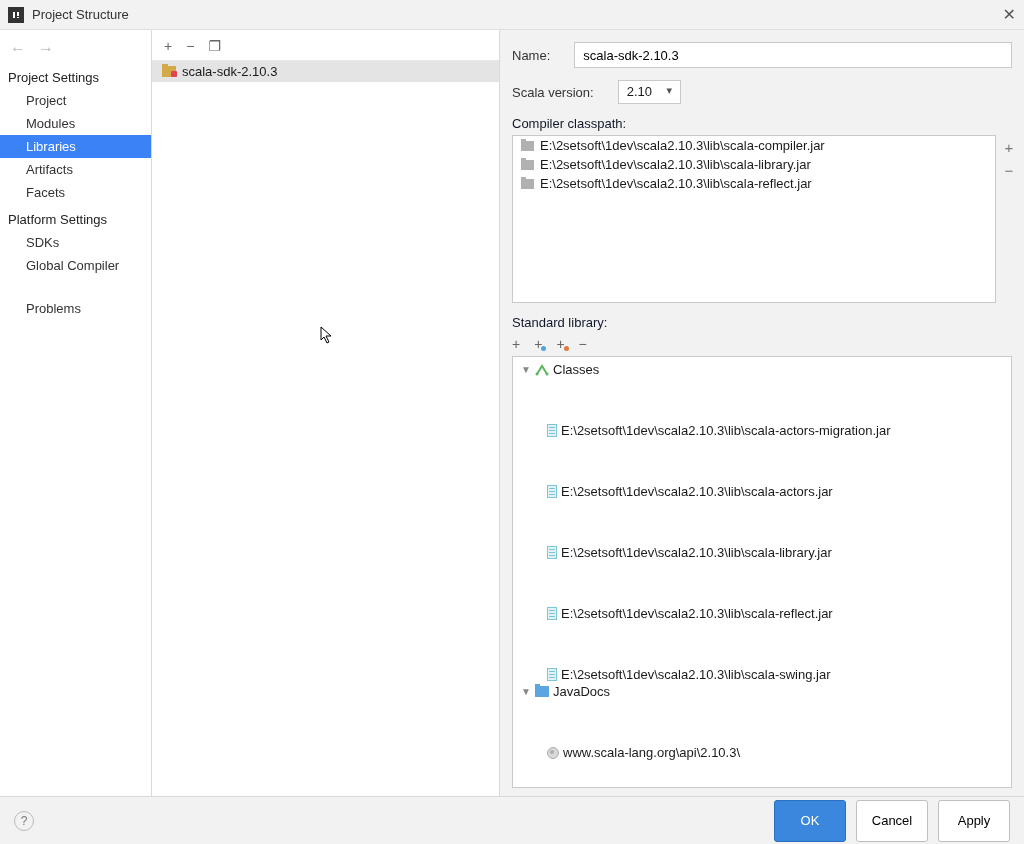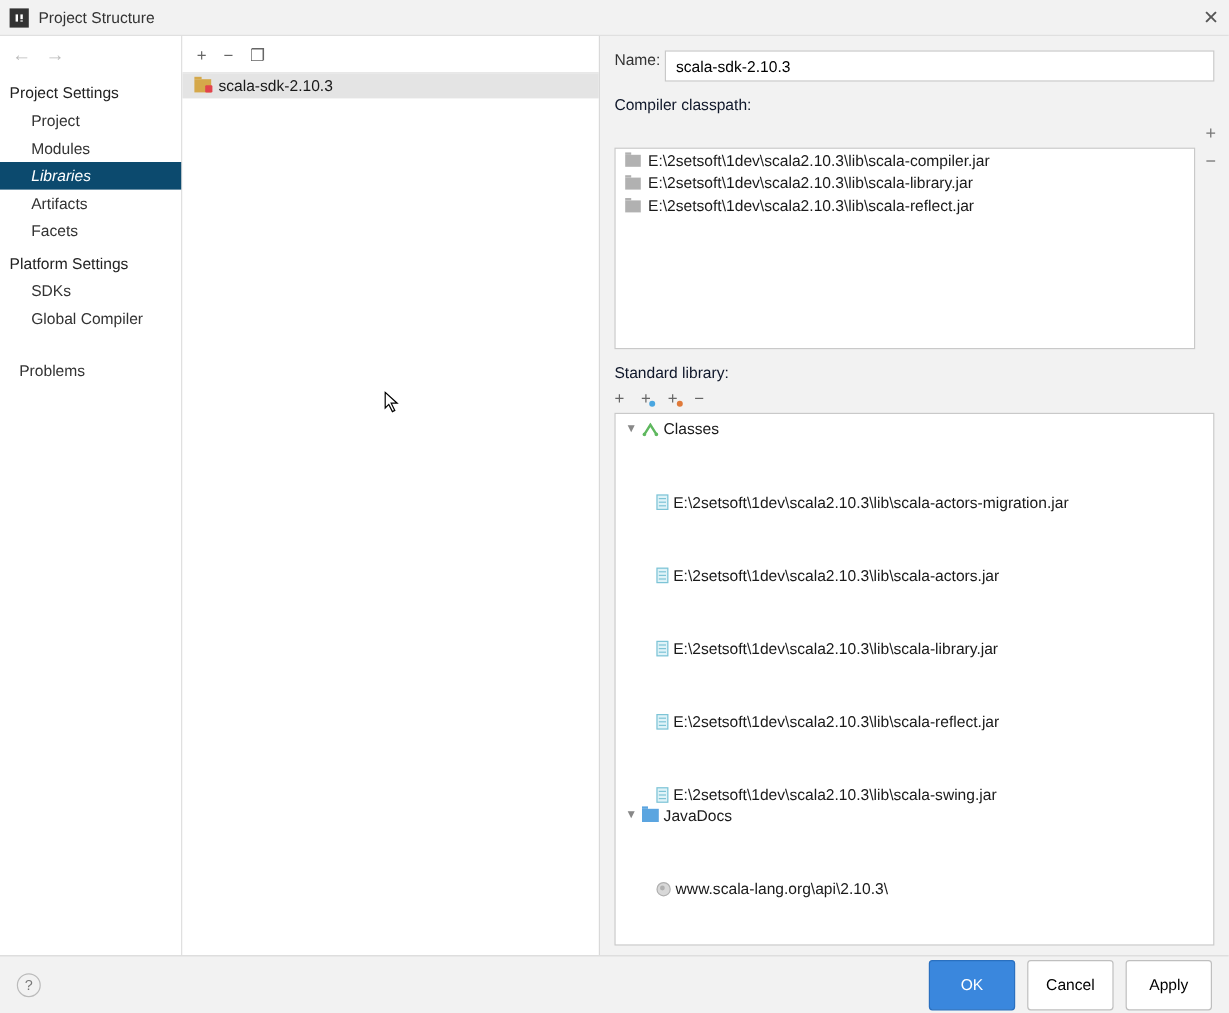--- a/index.html
+++ b/index.html
@@ -8,39 +8,39 @@
 .titlebar .app-icon { width: 16px; height: 16px; background: #333; display: flex; align-items: center; justify-content: center; margin-right: 8px; }
 .titlebar .app-icon svg { width: 10px; height: 10px; }
 .titlebar .title { flex: 1; color: #333; }
 .titlebar .close { width: 24px; text-align: right; cursor: pointer; font-size: 16px; color: #555; }
 .main { flex: 1; display: flex; overflow: hidden; }
 .sidebar { width: 152px; background: #fff; border-right: 1px solid #d9d9d9; display: flex; flex-direction: column; }
 .nav-arrows { display: flex; gap: 12px; padding: 8px 10px 6px; }
 .nav-arrows span { color: #bbb; font-size: 16px; cursor: pointer; }
 .side-heading { font-weight: normal; padding: 8px 8px 4px; color: #222; }
 .side-item { padding: 4px 8px 4px 26px; cursor: pointer; color: #333; }
-.side-item.selected { background: #0c4a6e; color: #fff; font-style: italic; }
+.side-item.selected { background: #3b82f6; color: #fff; }
 .side-space { height: 20px; }
 .mid { width: 348px; background: #fff; border-right: 1px solid #d9d9d9; display: flex; flex-direction: column; }
 .mid-toolbar { display: flex; gap: 14px; align-items: center; padding: 8px 12px 6px; border-bottom: 1px solid #e8e8e8; color: #666; }
 .mid-toolbar span { cursor: pointer; font-size: 14px; }
 .mid-list { flex: 1; }
 .lib-item { display: flex; align-items: center; gap: 6px; padding: 3px 8px 3px 10px; background: #e4e4e4; cursor: pointer; }
 .lib-item .icon { width: 14px; height: 11px; background: #d5a84a; position: relative; }
 .lib-item .icon::before { content: ""; position: absolute; top: -2px; left: 0; width: 6px; height: 2px; background: #d5a84a; }
 .lib-item .icon::after { content: ""; position: absolute; bottom: 0; right: -1px; width: 6px; height: 6px; background: #e2434d; border-radius: 1px; }
 .right { flex: 1; background: #f2f2f2; display: flex; flex-direction: column; overflow: hidden; }
-.form-row { display: flex; padding: 12px 12px 0 12px; gap: 4px; }
+.form-row { display: flex; align-items: center; padding: 12px 12px 0 12px; gap: 24px; }
 .form-label { color: #333; width: auto; }
 .text-input { flex: 1; border: 1px solid #c9c9c9; background: #fff; padding: 4px 8px; height: 26px; }
 .select { border: 1px solid #c9c9c9; background: #fff; padding: 3px 28px 3px 8px; height: 24px; position: relative; cursor: pointer; }
 .select::after { content: "▾"; position: absolute; right: 8px; top: 3px; color: #555; font-size: 11px; }
 .section-label { padding: 12px 12px 4px 12px; color: #0f172a; }
 .cc-wrap { display: flex; padding: 0 6px 0 12px; gap: 4px; }
-.cc-list { flex: 1; background: #fff; border: 1px solid #c9c9c9; height: 168px; overflow: auto; margin-top: 24px; }
+.cc-list { flex: 1; background: #fff; border: 1px solid #c9c9c9; height: 168px; overflow: auto; }
 .cc-list .jar { display: flex; align-items: center; gap: 6px; padding: 2px 8px; }
 .cc-list .folder-icon { width: 13px; height: 10px; background: #b1b1b1; position: relative; }
 .cc-list .folder-icon::before { content: ""; position: absolute; top: -2px; left: 0; width: 5px; height: 2px; background: #b1b1b1; }
 .cc-side { width: 18px; display: flex; flex-direction: column; align-items: center; gap: 6px; padding-top: 4px; color: #777; }
 .cc-side span { cursor: pointer; font-size: 15px; }
 .sl-toolbar { display: flex; gap: 14px; align-items: center; padding: 2px 12px 4px; color: #666; }
 .sl-toolbar span { cursor: pointer; font-size: 14px; }
 .sl-toolbar .plus-sub { position: relative; }
 .sl-toolbar .plus-sub::after { content: ""; position: absolute; bottom: 1px; right: -4px; width: 5px; height: 5px; border-radius: 50%; }
 .sl-toolbar .plus-globe::after { background: #4aa6e0; }
@@ -91,41 +91,47 @@
     <div class="side-heading">Project Settings</div>
     <div class="side-item">Project</div>
     <div class="side-item">Modules</div>
     <div class="side-item selected">Libraries</div>
     <div class="side-item">Artifacts</div>
     <div class="side-item">Facets</div>
     <div class="side-heading">Platform Settings</div>
     <div class="side-item">SDKs</div>
     <div class="side-item">Global Compiler</div>
     <div class="side-space"></div>
-    <div class="side-item" style="padding-left:16px;">Problems</div>
+    <div class="side-item" style="padding-left:26px;">Problems</div>
   </div>
 
   <div class="mid">
     <div class="mid-toolbar">
       <span>+</span>
       <span>−</span>
       <span>❐</span>
     </div>
     <div class="mid-list">
       <div class="lib-item">
         <div class="icon"></div>
         <span>scala-sdk-2.10.3</span>
       </div>
     </div>
   </div>
 
   <div class="right">
     <div class="form-row">
       <span class="form-label">Name:</span>
       <input class="text-input" value="scala-sdk-2.10.3" style="">
+    </div>
+    <div class="form-row">
+      <span class="form-label">Scala version:</span>
+      <div class="select">
+        <span>2.10</span>
+      </div>
     </div>
     <div class="section-label">Compiler classpath:</div>
     <div class="cc-wrap">
       <div class="cc-list">
         <div class="jar">
             <div class="folder-icon"></div>
             <span>E:\2setsoft\1dev\scala2.10.3\lib\scala-compiler.jar</span>
           </div>
         <div class="jar">
             <div class="folder-icon"></div>

